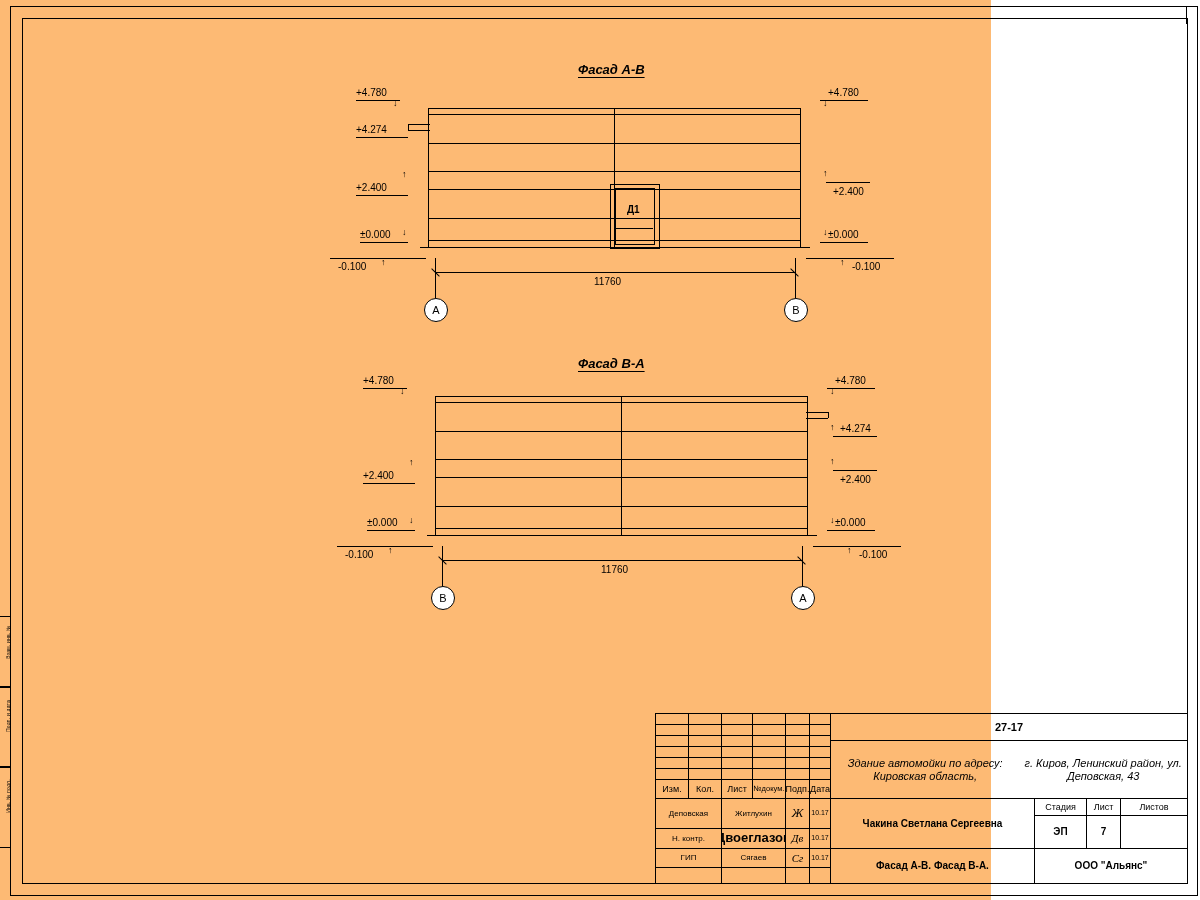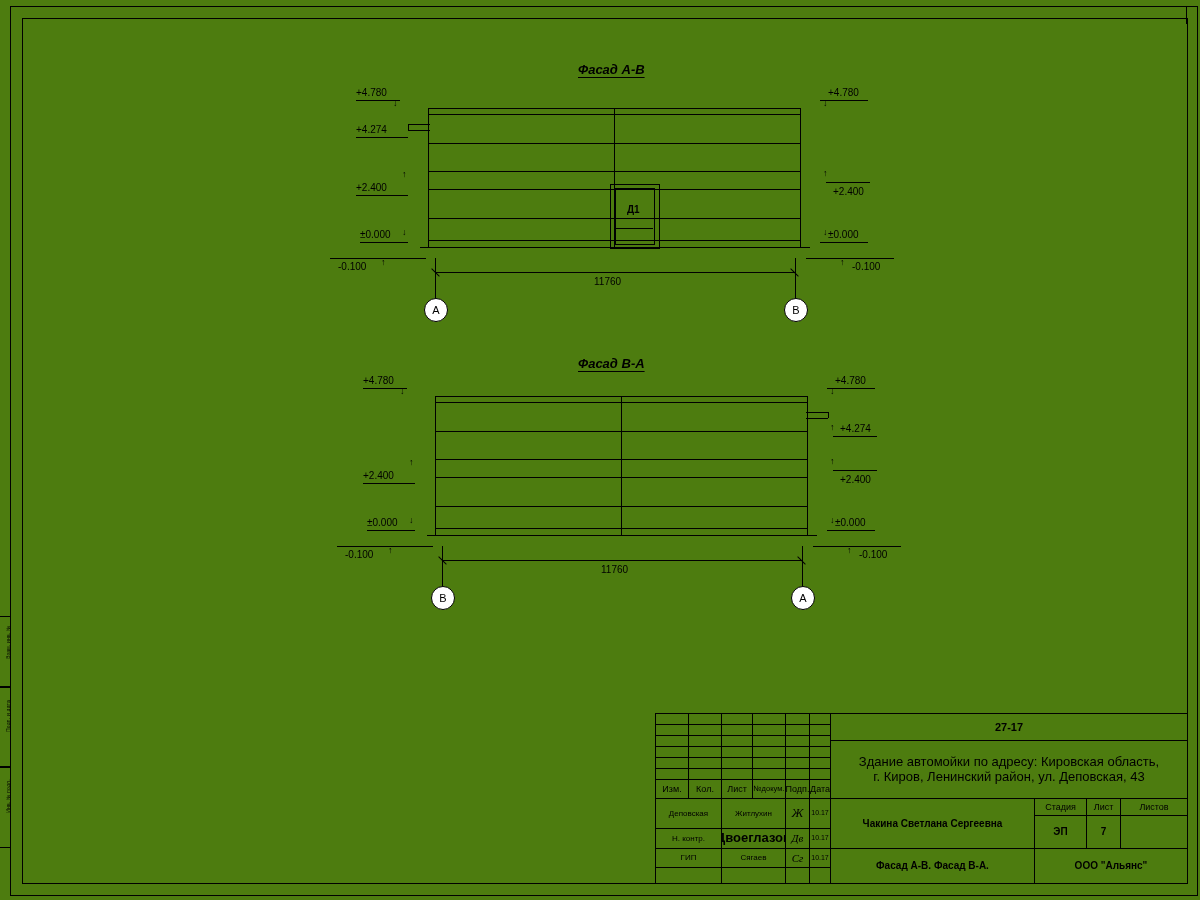--- a/index.html
+++ b/index.html
@@ -9,23 +9,23 @@
   }
   body {
     width: 1200px;
     height: 900px;
     font-family: "Liberation Sans", sans-serif;
     color: #000000;
     overflow: hidden;
   }
   #sheet {
     position: relative;
-    width: 1200px;
+    width: 991px;
     height: 900px;
-    background: #4d7c0f;
+    background: #fdba74;
   }
   .abs { position: absolute; }
 
   
   .frame-outer {
     left: 10px; top: 6px;
     width: 1186px; height: 888px;
     border: 1px solid #000;
   }
   .frame-inner {
@@ -370,21 +370,21 @@
     <div class="cell bb br sig" style="left:130px;top:135px; width:24px; height:19px; font-size:11px;">Сг</div>
     <div class="cell bb br tb-small" style="left:154px;top:135px; width:21px; height:19px; font-size:7px;">10.17</div>
 
     <div class="cell br" style="left:0px;  top:154px; width:66px; height:15px;"></div>
     <div class="cell br" style="left:66px; top:154px; width:64px; height:15px;"></div>
     <div class="cell br" style="left:130px;top:154px; width:24px; height:15px;"></div>
     <div class="cell br" style="left:154px;top:154px; width:21px; height:15px;"></div>
 
     <div class="cell bb tb-big" style="left:175px; top:0px; width:356px; height:27px;">27-17</div>
 
-    <div class="cell bb" style="left:175px; top:27px; width:356px; height:58px; flex-direction:column; font-size:13px;">
+    <div class="cell bb" style="left:175px; top:27px; width:356px; height:58px; flex-direction:row; font-size:11px;font-style:italic;">
       <div>Здание автомойки по адресу: Кировская область,</div>
       <div>г. Киров, Ленинский район, ул. Деповская, 43</div>
     </div>
 
     <div class="cell br tb-mid" style="left:175px; top:135px; width:204px; height:34px;">Фасад А-В. Фасад В-А.</div>
 
     <div class="cell bb br tb-mid" style="left:175px; top:85px; width:204px; height:50px;">Чакина Светлана Сергеевна</div>
 
     <div class="cell bb br tb-head" style="left:379px; top:85px; width:52px; height:17px;">Стадия</div>
     <div class="cell bb br tb-head" style="left:431px; top:85px; width:34px; height:17px;">Лист</div>

